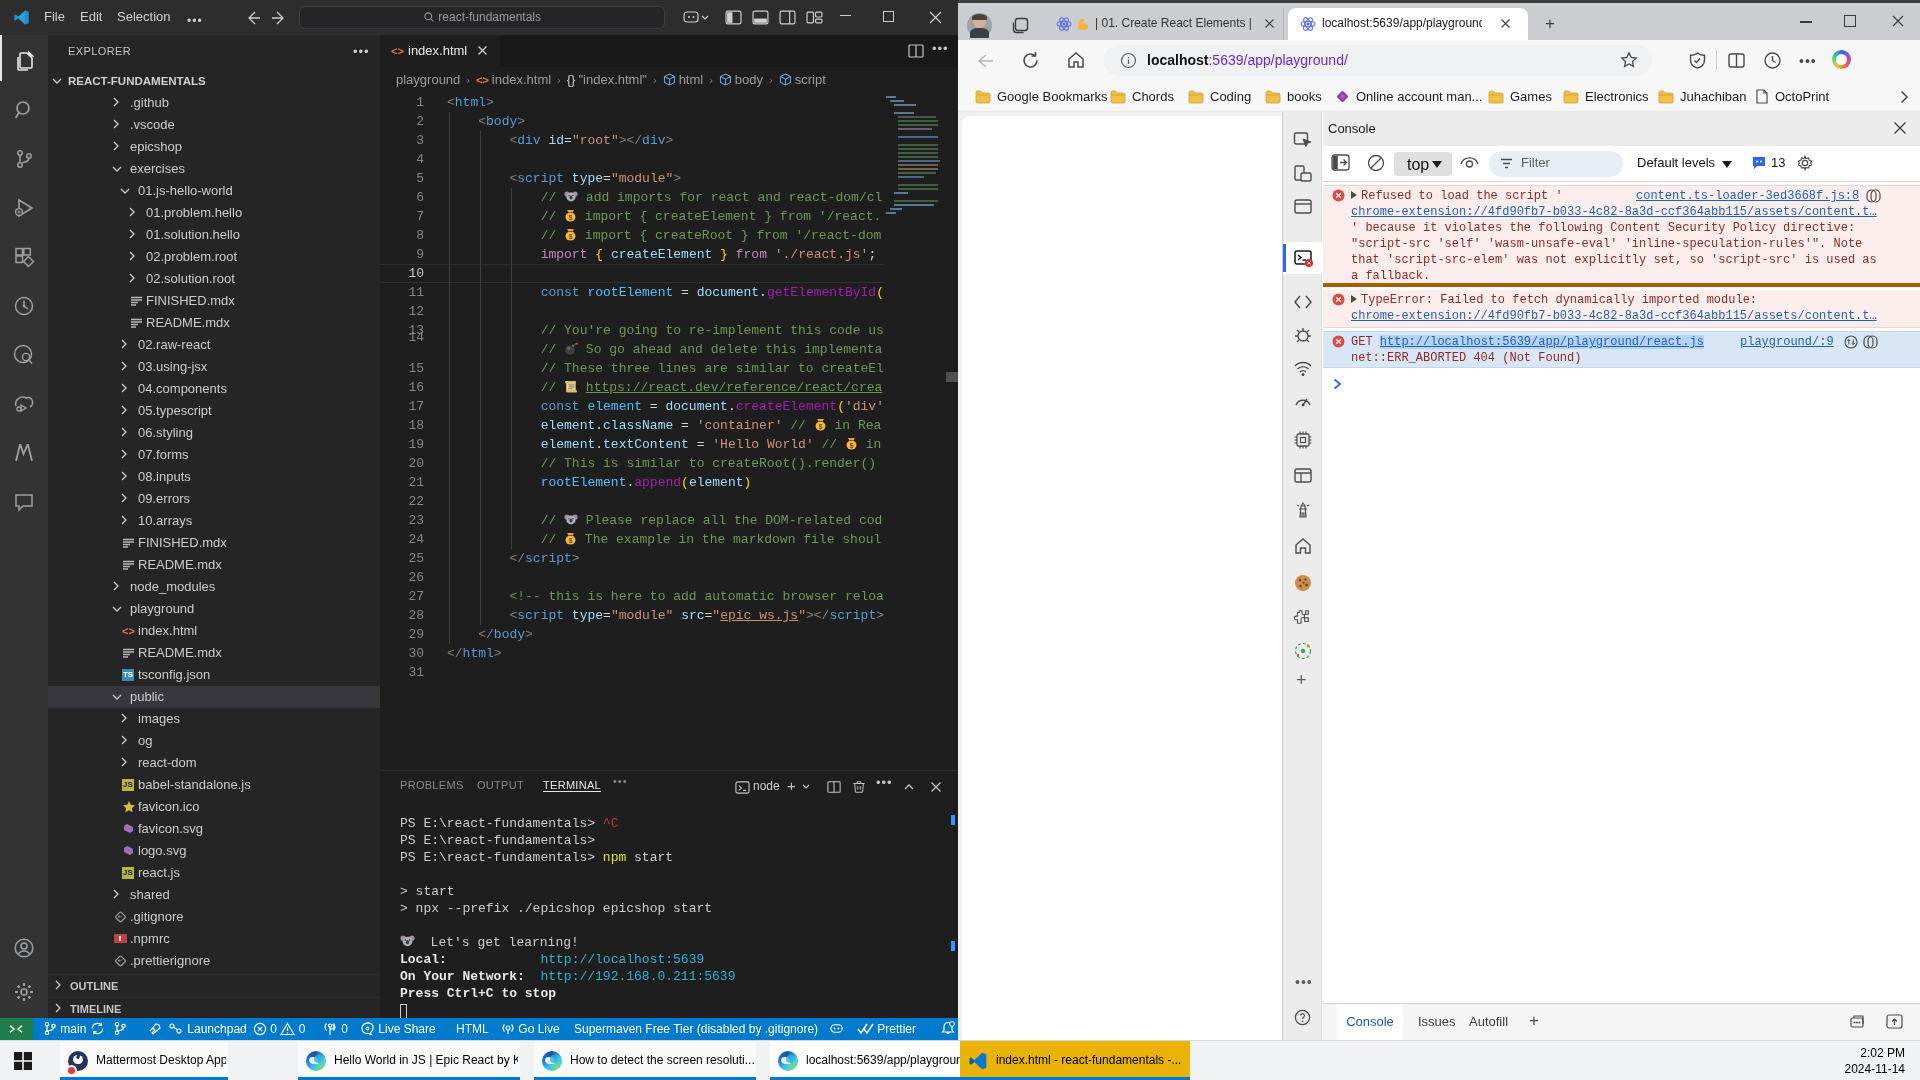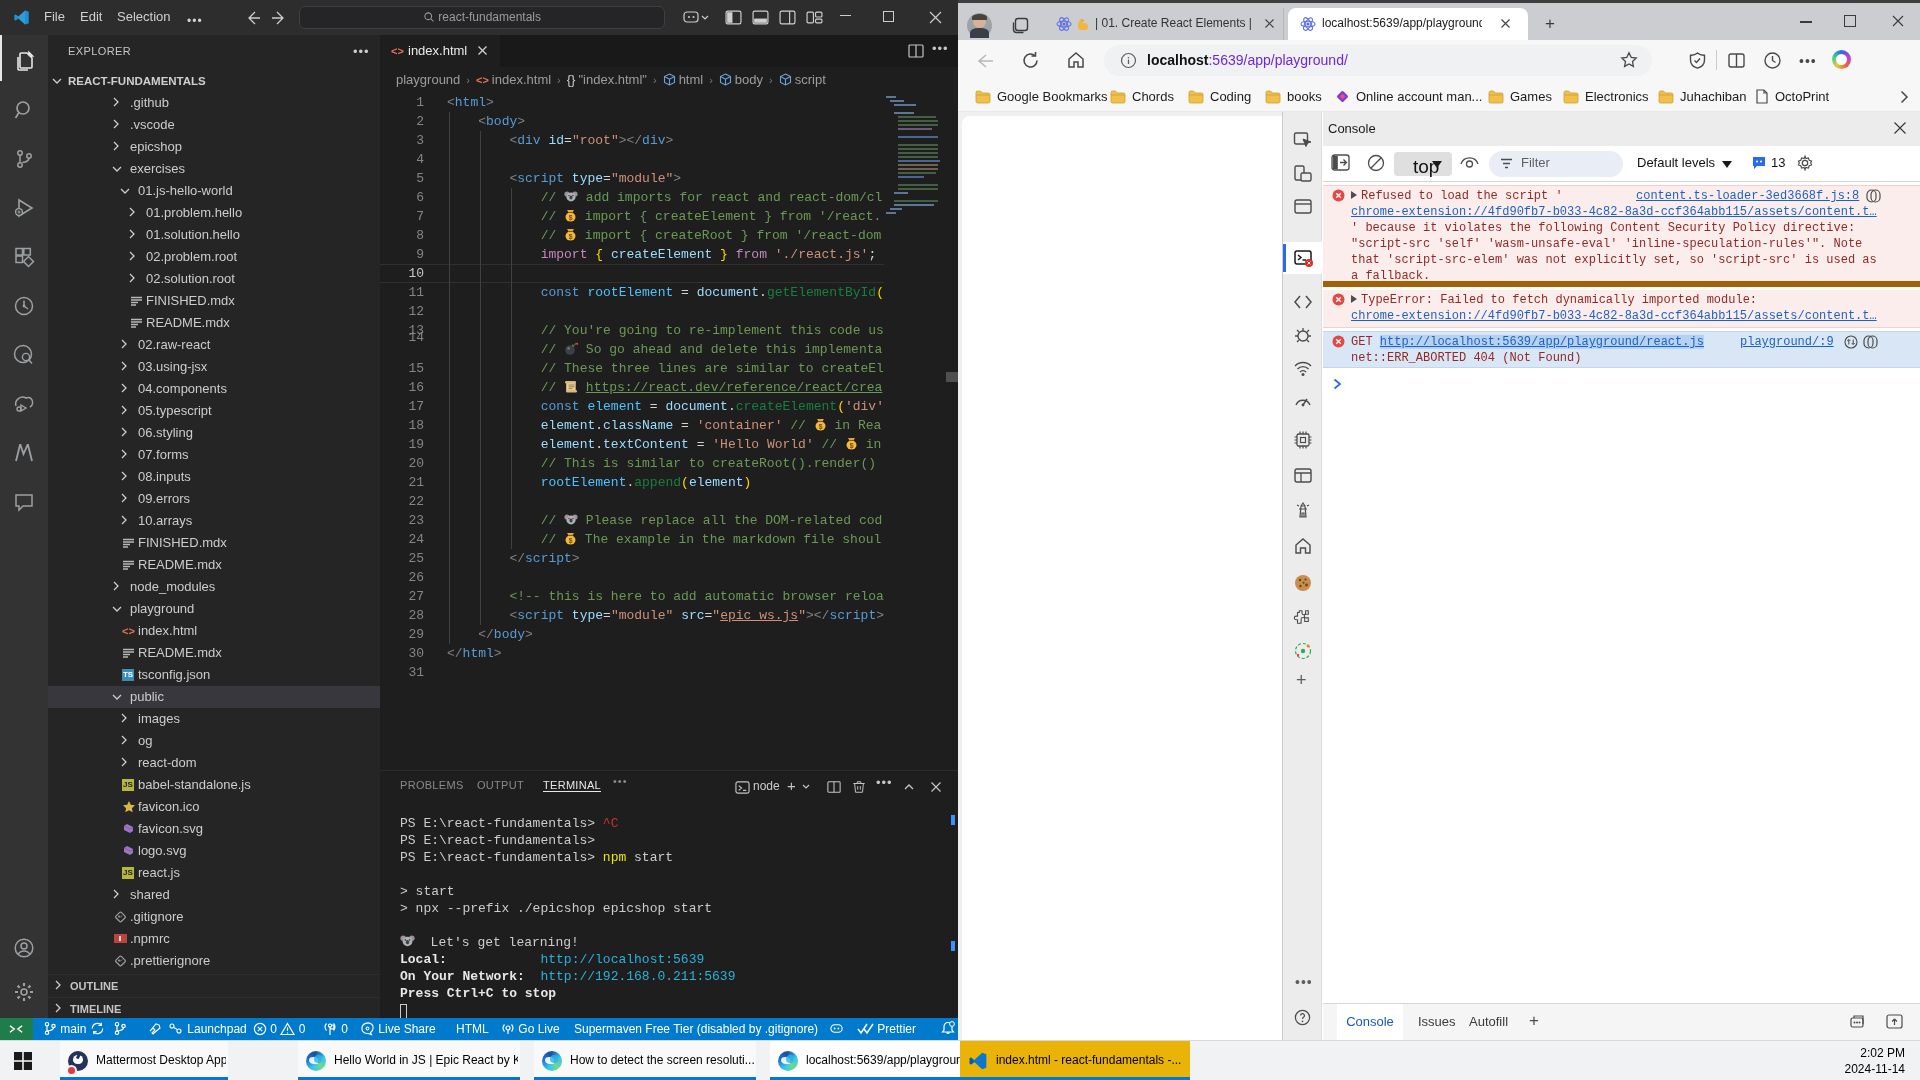--- a/index.html
+++ b/index.html
@@ -13,21 +13,21 @@
 .trow{position:absolute;left:0;width:332px;height:22px;line-height:22px;white-space:nowrap}
 .trow .tx{position:absolute;top:0}
 .sechead{position:absolute;left:0;width:332px;height:22px;line-height:22px;border-top:1px solid #2d2d2d;font-weight:700;font-size:11px;color:#c5c5c5}
 #tabbar{left:380px;top:35px;width:578px;height:32px;background:#191919}
 #tab1{left:380px;top:35px;width:120px;height:32px;background:#1e1e1e;color:#e8e8e8;font-size:13px;line-height:32px}
 #bcrumb{left:380px;top:67px;width:578px;height:26px;background:#1e1e1e;color:#9d9d9d;font-size:13px;line-height:26px;white-space:nowrap}
 #code{left:380px;top:93px;width:504px;height:677px;overflow:hidden}
 .cl{position:absolute;left:0;width:504px;height:19px;line-height:19px;font-family:"Liberation Mono",monospace;font-size:13px;color:#d4d4d4;white-space:pre}
 .ln{position:absolute;width:44px;text-align:right;color:#858585;font-family:"Liberation Mono",monospace;font-size:13px;line-height:19px}
 .ig{position:absolute;width:1px;background:#404040}
-.cG{color:#6a9955}.cB{color:#569cd6}.cP{color:#808080}.cA{color:#9cdcfe}.cO{color:#ce9178}.cK{color:#c586c0}.cY{color:#15803d}.cV{color:#4fc1ff}.cW{color:#d4d4d4}.cGold{color:#ffd700}
+.cG{color:#6a9955}.cB{color:#569cd6}.cP{color:#808080}.cA{color:#9cdcfe}.cO{color:#ce9178}.cK{color:#c586c0}.cY{color:#a21caf}.cV{color:#4fc1ff}.cW{color:#d4d4d4}.cGold{color:#ffd700}
 #minimap{left:884px;top:93px;width:62px;height:677px;background:#1e1e1e}
 #panel{left:380px;top:770px;width:578px;height:248px;background:#1e1e1e;border-top:1px solid #2b2b2b}
 .ptab{position:absolute;top:8px;font-size:11px;letter-spacing:.3px;color:#8a8a8a}
 .tl{position:absolute;left:20px;font-family:"Liberation Mono",monospace;font-size:13px;line-height:17px;color:#cccccc;white-space:pre}
 #vstatus{left:0;top:1018px;width:958px;height:22px;background:#007acc;color:#fff;font-size:12px;line-height:22px}
 #vstatus .si{position:absolute;top:0;white-space:nowrap}
 #edge{left:958px;top:0;width:962px;height:1040px;background:#fff}
 #estrip{left:958px;top:0;width:962px;height:41px;background:#cbcdd0}
 #enav{left:958px;top:40px;width:962px;height:42px;background:#f7f7f8}
 #ebm{left:958px;top:82px;width:962px;height:30px;background:#f7f7f8;border-bottom:1px solid #e7e7e9;font-size:13px;color:#1b1b1b}
@@ -907,21 +907,21 @@
 <svg style="position:absolute;left:8px;top:8px" width="19" height="17" viewBox="0 0 19 17">
       <rect x="1" y="1" width="17" height="15" rx="2.5" stroke="#4c4c4c" fill="none" stroke-width="1.3"></rect>
       <rect x="1.8" y="1.8" width="5" height="13.4" fill="#4c4c4c"></rect>
       <path d="M9 8.5h6M12.5 5.5l3 3-3 3" stroke="#4c4c4c" fill="none" stroke-width="1.3"></path>
     </svg>
 <svg style="position:absolute;left:44px;top:8px" width="18" height="18" viewBox="0 0 18 18">
       <circle cx="9" cy="9" r="7.5" stroke="#4c4c4c" fill="none" stroke-width="1.3"></circle>
       <path d="M3.8 14.2L14.2 3.8" stroke="#4c4c4c" stroke-width="1.3"></path>
     </svg>
 <div style="position:absolute;left:71px;top:6px;width:58px;height:24px;background:#dfdfdf;border-radius:4px"></div>
-<div style="position:absolute;left:90px;top:10px;font-size:19px;color:#111">top</div>
+<div style="position:absolute;left:84px;top:10px;font-size:16px;color:#111">top</div>
 <svg style="position:absolute;left:109px;top:15px" width="10" height="7" viewBox="0 0 10 7">
       <path d="M0 0h10L5 7z" fill="#1a1a1a"></path>
     </svg>
 <svg style="position:absolute;left:137px;top:9px" width="19" height="16" viewBox="0 0 19 16">
       <path d="M1 9a9 9 0 0117 0" stroke="#4c4c4c" fill="none" stroke-width="1.3"></path>
       <circle cx="9.5" cy="9" r="3" stroke="#4c4c4c" fill="none" stroke-width="1.3"></circle>
     </svg>
 <div style="position:absolute;left:166px;top:5px;width:134px;height:26px;background:#e9eef6;border-radius:13px"></div>
 <svg style="position:absolute;left:177px;top:11px" width="13" height="13" viewBox="0 0 13 13">
       <path d="M1 2.5h11M3 6.5h7M5 10.5h3" stroke="#4c4c4c" stroke-width="1.4"></path>
@@ -936,21 +936,21 @@
       <circle cx="6" cy="6.5" r="1" fill="#fff"></circle>
       <circle cx="10" cy="6.5" r="1" fill="#fff"></circle>
     </svg>
 <div style="position:absolute;left:448px;top:9px;font-size:13px;color:#111">13</div>
 <svg style="position:absolute;left:473px;top:8px" width="18" height="18" viewBox="0 0 20 20">
       <circle cx="10" cy="10" r="3" stroke="#4c4c4c" fill="none" stroke-width="1.4"></circle>
       <path d="M10 2.5l1 2.6 2.7-.6 1 2.4 2.6 1-1 2.1 1 2.1-2.6 1-1 2.4-2.7-.6-1 2.6-1-2.6-2.7.6-1-2.4-2.6-1 1-2.1-1-2.1 2.6-1 1-2.4 2.7.6z" stroke="#4c4c4c" fill="none" stroke-width="1.3"></path>
     </svg>
 </div>
 <div class="a" id="dtmsg">
-<div class="emsg" style="top:3px;height:102px;background:#fceded;border-top:1px solid #f4cfcf;border-bottom:6px solid #a16207">
+<div class="emsg" style="top:3px;height:102px;background:#fceded;border-top:1px solid #f4cfcf;border-bottom:4px solid #a16207">
 <svg style="position:absolute;left:9px;top:3px" width="13" height="13" viewBox="0 0 13 13">
         <circle cx="6.5" cy="6.5" r="6" fill="#df4a43"></circle>
         <path d="M4.2 4.2l4.6 4.6M8.8 4.2L4.2 8.8" stroke="#fff" stroke-width="1.3"></path>
       </svg>
 <div style="position:absolute;left:28px;top:2px"><span style="display:inline-block;width:0;height:0;border-left:6px solid #4c4c4c;border-top:4px solid transparent;border-bottom:4px solid transparent;margin:0 4px 0 0"></span>Refused to load the script '</div>
 <div style="position:absolute;left:313px;top:2px" class="elink">content.ts-loader-3ed3668f.js:8</div>
 <div style="position:absolute;left:543px;top:3px">
         <svg style="position:absolute" width="15" height="14" viewBox="0 0 15 14">
           <rect x="1" y="1" width="9" height="12" rx="4.5" stroke="#4c4c4c" fill="none" stroke-width="1.2"></rect>
           <rect x="5" y="1" width="9" height="12" rx="4.5" stroke="#4c4c4c" fill="none" stroke-width="1.2"></rect>

